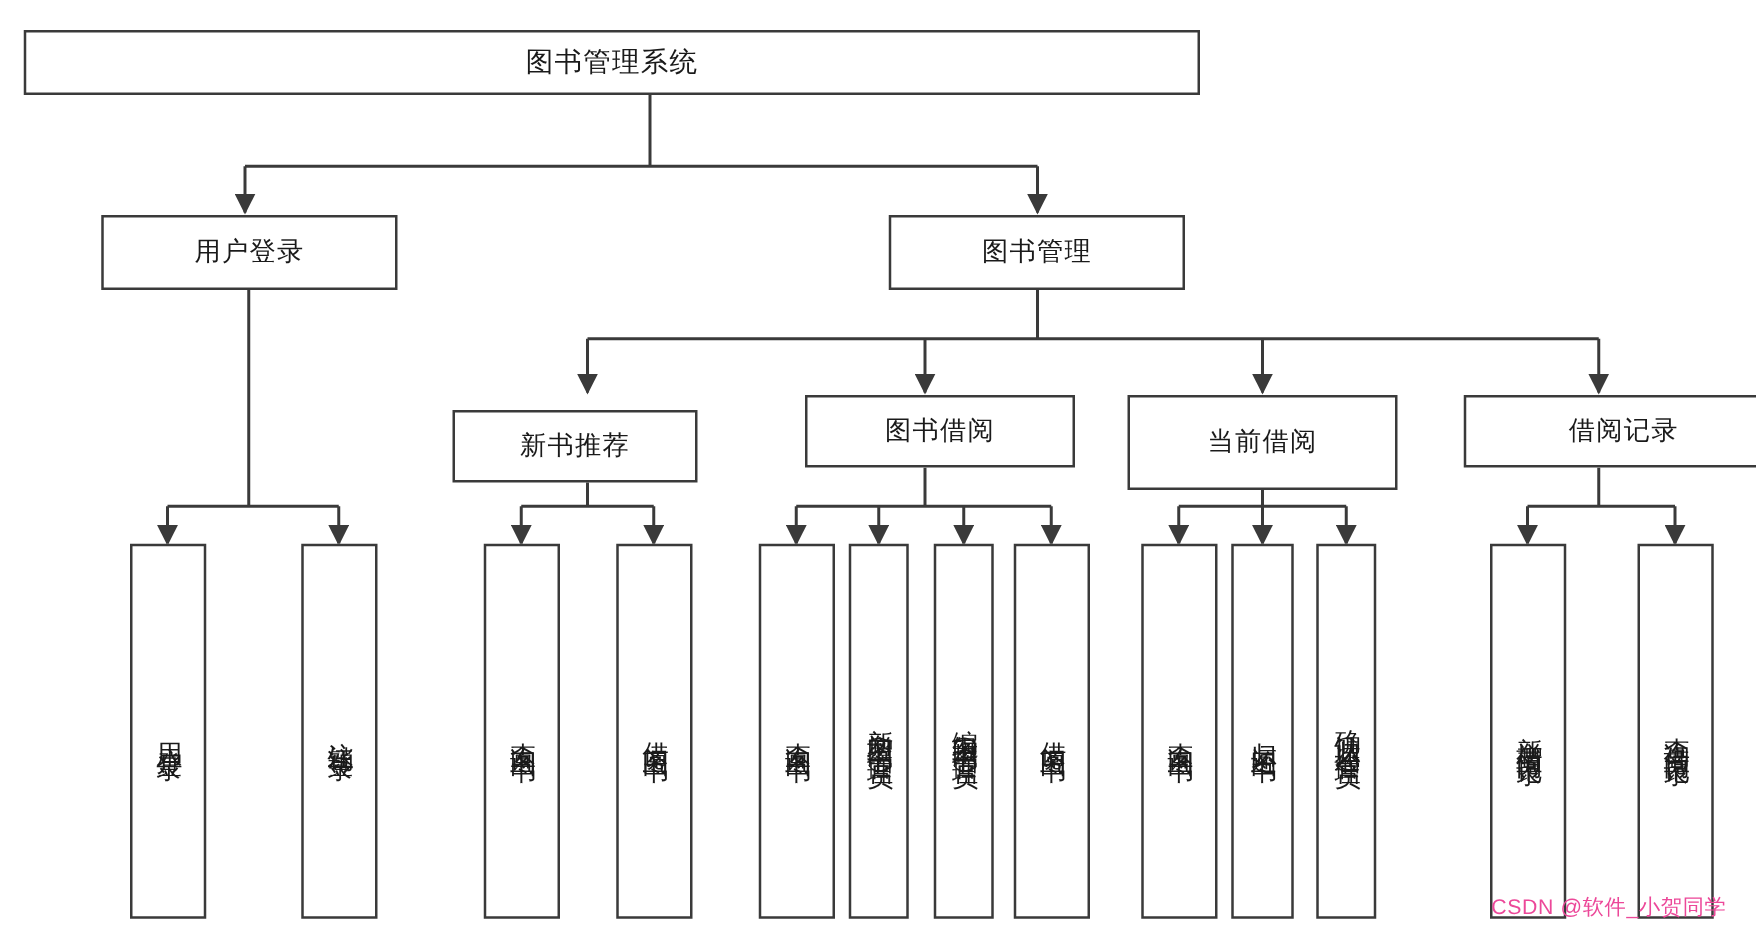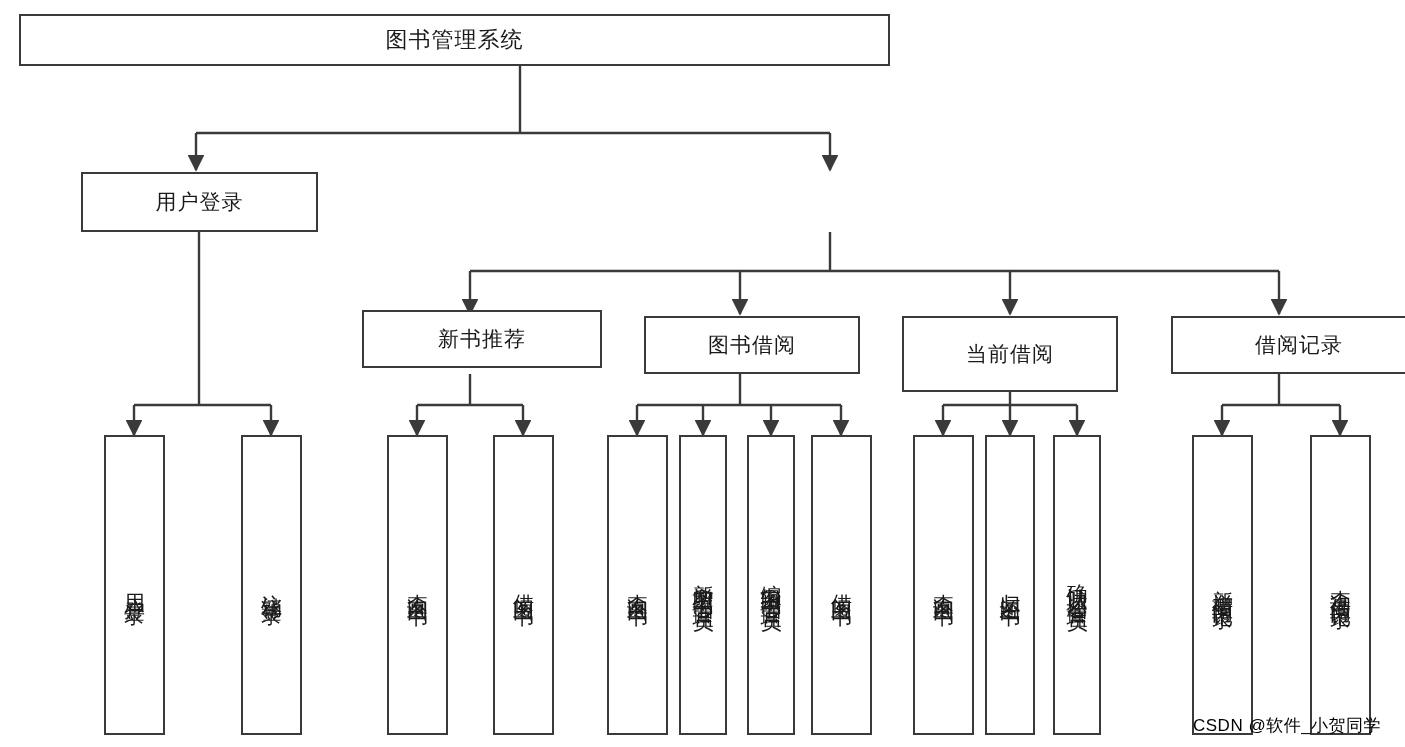--- a/index.html
+++ b/index.html
@@ -57,21 +57,21 @@
     writing-mode: vertical-rl;
     text-orientation: upright;
     display: block;
     white-space: nowrap;
   }
   .watermark {
     position: absolute;
     left: 1193px;
     top: 714px;
     font-size: 17px;
-    color: #000000;
+    color: #ec4899;
     white-space: nowrap;
     letter-spacing: 0.5px;
   }
 </style>
 </head>
 <body>
 
 <div id="canvas">
 
   <svg class="wires" viewBox="0 0 1405 747" xmlns="http://www.w3.org/2000/svg">
@@ -119,29 +119,32 @@
       <path d="M 1010 405 L 1010 435" marker-end="url(#arrow)"></path>
       <path d="M 1077 405 L 1077 435" marker-end="url(#arrow)"></path>
 
       <path d="M 1279 374 L 1279 405"></path>
       <path d="M 1222 405 L 1340 405"></path>
       <path d="M 1222 405 L 1222 435" marker-end="url(#arrow)"></path>
       <path d="M 1340 405 L 1340 435" marker-end="url(#arrow)"></path>
     </g>
   </svg>
 
-  <div class="node horiz root" style="left:19px; top:14px; width:871px; height:52px;">
+  <div class="node horiz root" style="left:19px; top:24px; width:941px; height:52px;">
     <span>图书管理系统</span>
   </div>
 
   <div class="node horiz" style="left:81px; top:172px; width:237px; height:60px;">
     <span>用户登录</span>
   </div>
-
-  <div class="node horiz" style="left:362px; top:310px; width:240px; height:58px;">
+  <div class="node horiz" style="left:711px; top:172px; width:237px; height:60px;">
+    <span>图书管理</span>
+  </div>
+
+  <div class="node horiz" style="left:362px; top:328px; width:196px; height:58px;">
     <span>新书推荐</span>
   </div>
   <div class="node horiz" style="left:644px; top:316px; width:216px; height:58px;">
     <span>图书借阅</span>
   </div>
   <div class="node horiz" style="left:902px; top:316px; width:216px; height:76px;">
     <span>当前借阅</span>
   </div>
   <div class="node horiz" style="left:1171px; top:316px; width:256px; height:58px;">
     <span>借阅记录</span>

